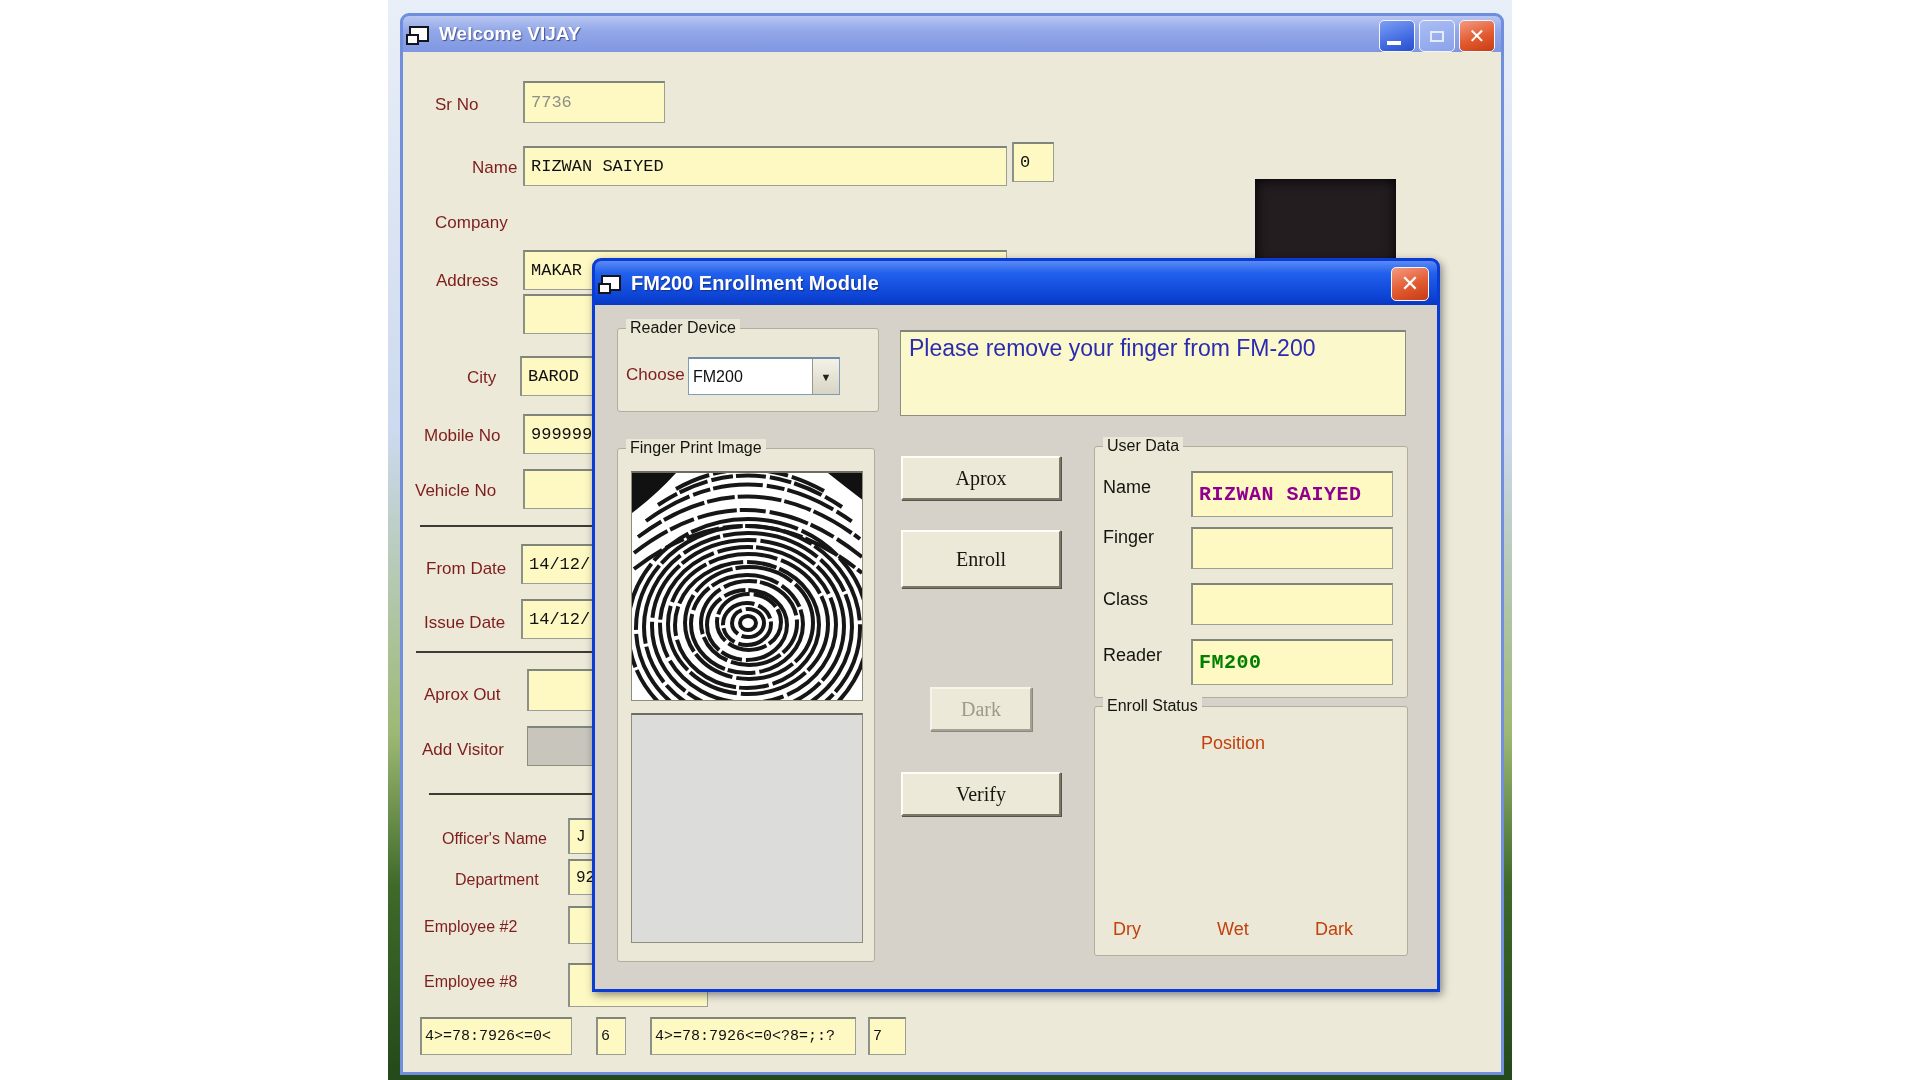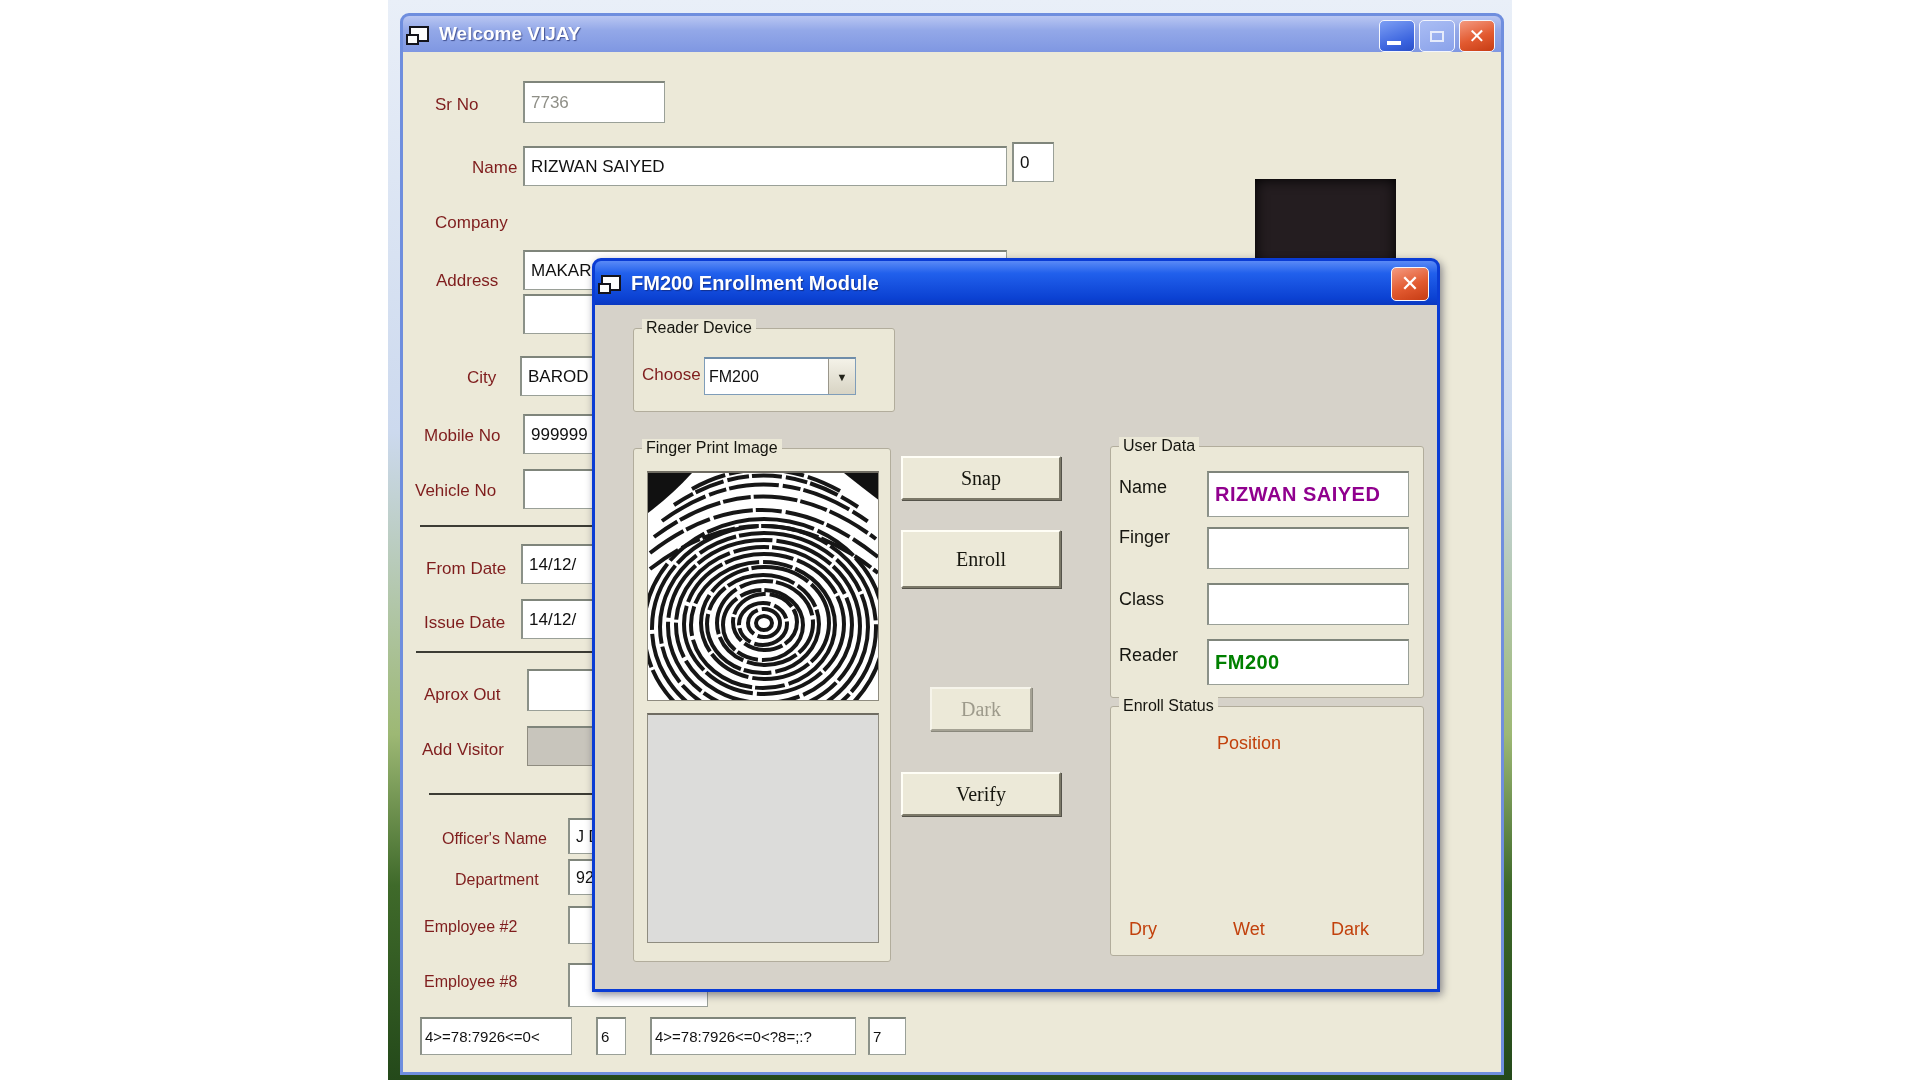--- a/index.html
+++ b/index.html
@@ -23,25 +23,25 @@
   .cap-min{background:linear-gradient(160deg,#7d9ff4 0%,#3a63de 70%,#2a50c8 100%);}
   .cap-min i{position:absolute;left:7px;bottom:6px;width:14px;height:4px;background:#ffffff;}
   .cap-max{background:linear-gradient(160deg,#aabdf4 0%,#8aa2ea 100%);}
   .cap-max i{width:14px;height:11px;border:2px solid #e6ebfb;box-sizing:border-box;}
   .cap-close{background:linear-gradient(160deg,#f49a80 0%,#e25a30 55%,#c63c14 100%);color:#fff;font-size:20px;font-weight:bold;}
   .client{position:relative;box-sizing:border-box;}
   .client-welcome{width:1098px;height:1020px;background:#ece9d8;}
   .client-enroll{width:842px;height:684px;background:#d6d2c9;}
   .lbl{position:absolute;font-size:17px;color:#7f1d1d;white-space:nowrap;}
   .lbl-sm{font-size:16px;}
-  .tbox{position:absolute;box-sizing:border-box;background:#ffffff;border:1px solid #9aa098;
+  .tbox{position:absolute;box-sizing:border-box;background:#fef9c3;border:1px solid #9aa098;
         border-top:2px solid #7f857b;border-left:2px solid #8b9188;
-        font-size:17px;color:#101010;display:flex;align-items:center;padding:0 6px;overflow:hidden;white-space:nowrap;}
+        font-size:17px;color:#101010;display:flex;align-items:center;padding:0 6px;overflow:hidden;white-space:nowrap;font-family:Liberation Mono, monospace;}
   .divider{position:absolute;height:2px;background:#3c3c34;}
-  .groupbox{position:absolute;box-sizing:border-box;border:1px solid #b2ad9c;border-radius:3px;background:#ebe8d7;margin-left:16px;}
+  .groupbox{position:absolute;box-sizing:border-box;border:1px solid #b2ad9c;border-radius:3px;background:#ebe8d7;}
   .gb-legend{position:absolute;top:-10px;left:8px;font-size:16px;color:#15150f;background:#ebe8d7;padding:0 4px;white-space:nowrap;}
   .btn{position:absolute;box-sizing:border-box;background:#ece9d8;border:2px solid;
        border-color:#fffef6 #7b7868 #7b7868 #fffef6;box-shadow:1px 1px 0 #55534a;
        display:flex;align-items:center;justify-content:center;
        font-family:"Liberation Serif","DejaVu Serif",serif;font-size:20px;color:#16160e;}
   .btn-disabled{color:#9d9a8b;border-color:#f6f4ea #a5a294 #a5a294 #f6f4ea;box-shadow:1px 1px 0 #8a887c;}
   .grey-panel{position:absolute;box-sizing:border-box;background:#c8c5bc;border:1px solid #8f8c80;border-top:2px solid #7f857b;}
   .photo{position:absolute;background:#241d20;box-shadow:inset 0 0 14px #000;}
   .combo{position:absolute;box-sizing:border-box;background:#fff;border:1px solid #7f9db9;border-top:2px solid #6f8da9;display:flex;align-items:center;}
   .combo-text{flex:1;font-size:16px;padding-left:4px;color:#101010;white-space:nowrap;overflow:hidden;}
@@ -152,20 +152,21 @@
 
       <div class="groupbox" style="left:22px;top:23px;width:262px;height:84px">
         <span class="gb-legend">Reader Device</span>
         <span class="lbl" style="left:8px;top:36px">Choose</span>
         <div class="combo" style="left:70px;top:28px;width:152px;height:38px">
           <span class="combo-text">FM200</span>
           <span class="combo-btn">▼</span>
         </div>
       </div>
 
+      <div class="msg-panel" style="left:305px;top:25px;width:506px;height:86px">Please remove your finger from FM-200</div>
 
       <div class="groupbox" style="left:22px;top:143px;width:258px;height:514px">
         <span class="gb-legend">Finger Print Image</span>
         <div class="fp-frame" style="left:13px;top:22px;width:232px;height:230px">
           <svg viewBox="0 0 232 230" width="232" height="230" preserveAspectRatio="none">
             <rect width="232" height="230" fill="#ffffff"></rect>
             <g fill="none" stroke="#161616" stroke-width="4">
               <path d="M2,96 Q116,8 230,100" stroke-dasharray="34 4 20 3"></path>
               <path d="M2,80 Q116,-8 230,84" stroke-dasharray="40 3 26 4"></path>
               <path d="M6,64 Q116,-18 228,66" stroke-dasharray="28 3 44 3"></path>
@@ -188,21 +189,21 @@
               <ellipse cx="116" cy="155" rx="112" ry="102" stroke-dasharray="70 3 90 4"></ellipse>
               <ellipse cx="116" cy="156" rx="120" ry="110" stroke-dasharray="110 4 44 3"></ellipse>
             </g>
             <path d="M0,0 L44,0 Q24,22 0,40 Z" fill="#111111"></path>
             <path d="M232,0 L196,0 Q216,16 232,28 Z" fill="#111111"></path>
           </svg>
         </div>
         <div class="fp-empty" style="left:13px;top:264px;width:232px;height:230px"></div>
       </div>
 
-      <div class="btn" style="left:306px;top:151px;width:160px;height:44px">Snap</div>
+      <div class="btn" style="left:306px;top:151px;width:160px;height:44px">Aprox</div>
       <div class="btn" style="left:306px;top:225px;width:160px;height:58px">Enroll</div>
       <div class="btn btn-disabled" style="left:335px;top:382px;width:102px;height:44px">Dark</div>
       <div class="btn" style="left:306px;top:467px;width:160px;height:44px">Verify</div>
 
       <div class="groupbox" style="left:499px;top:141px;width:314px;height:252px">
         <span class="gb-legend">User Data</span>
         <span class="ud-lbl" style="left:8px;top:30px">Name</span>
         <div class="tbox ud-val-name" style="left:96px;top:24px;width:202px;height:46px">RIZWAN SAIYED</div>
         <span class="ud-lbl" style="left:8px;top:80px">Finger</span>
         <div class="tbox" style="left:96px;top:80px;width:202px;height:42px"></div>

